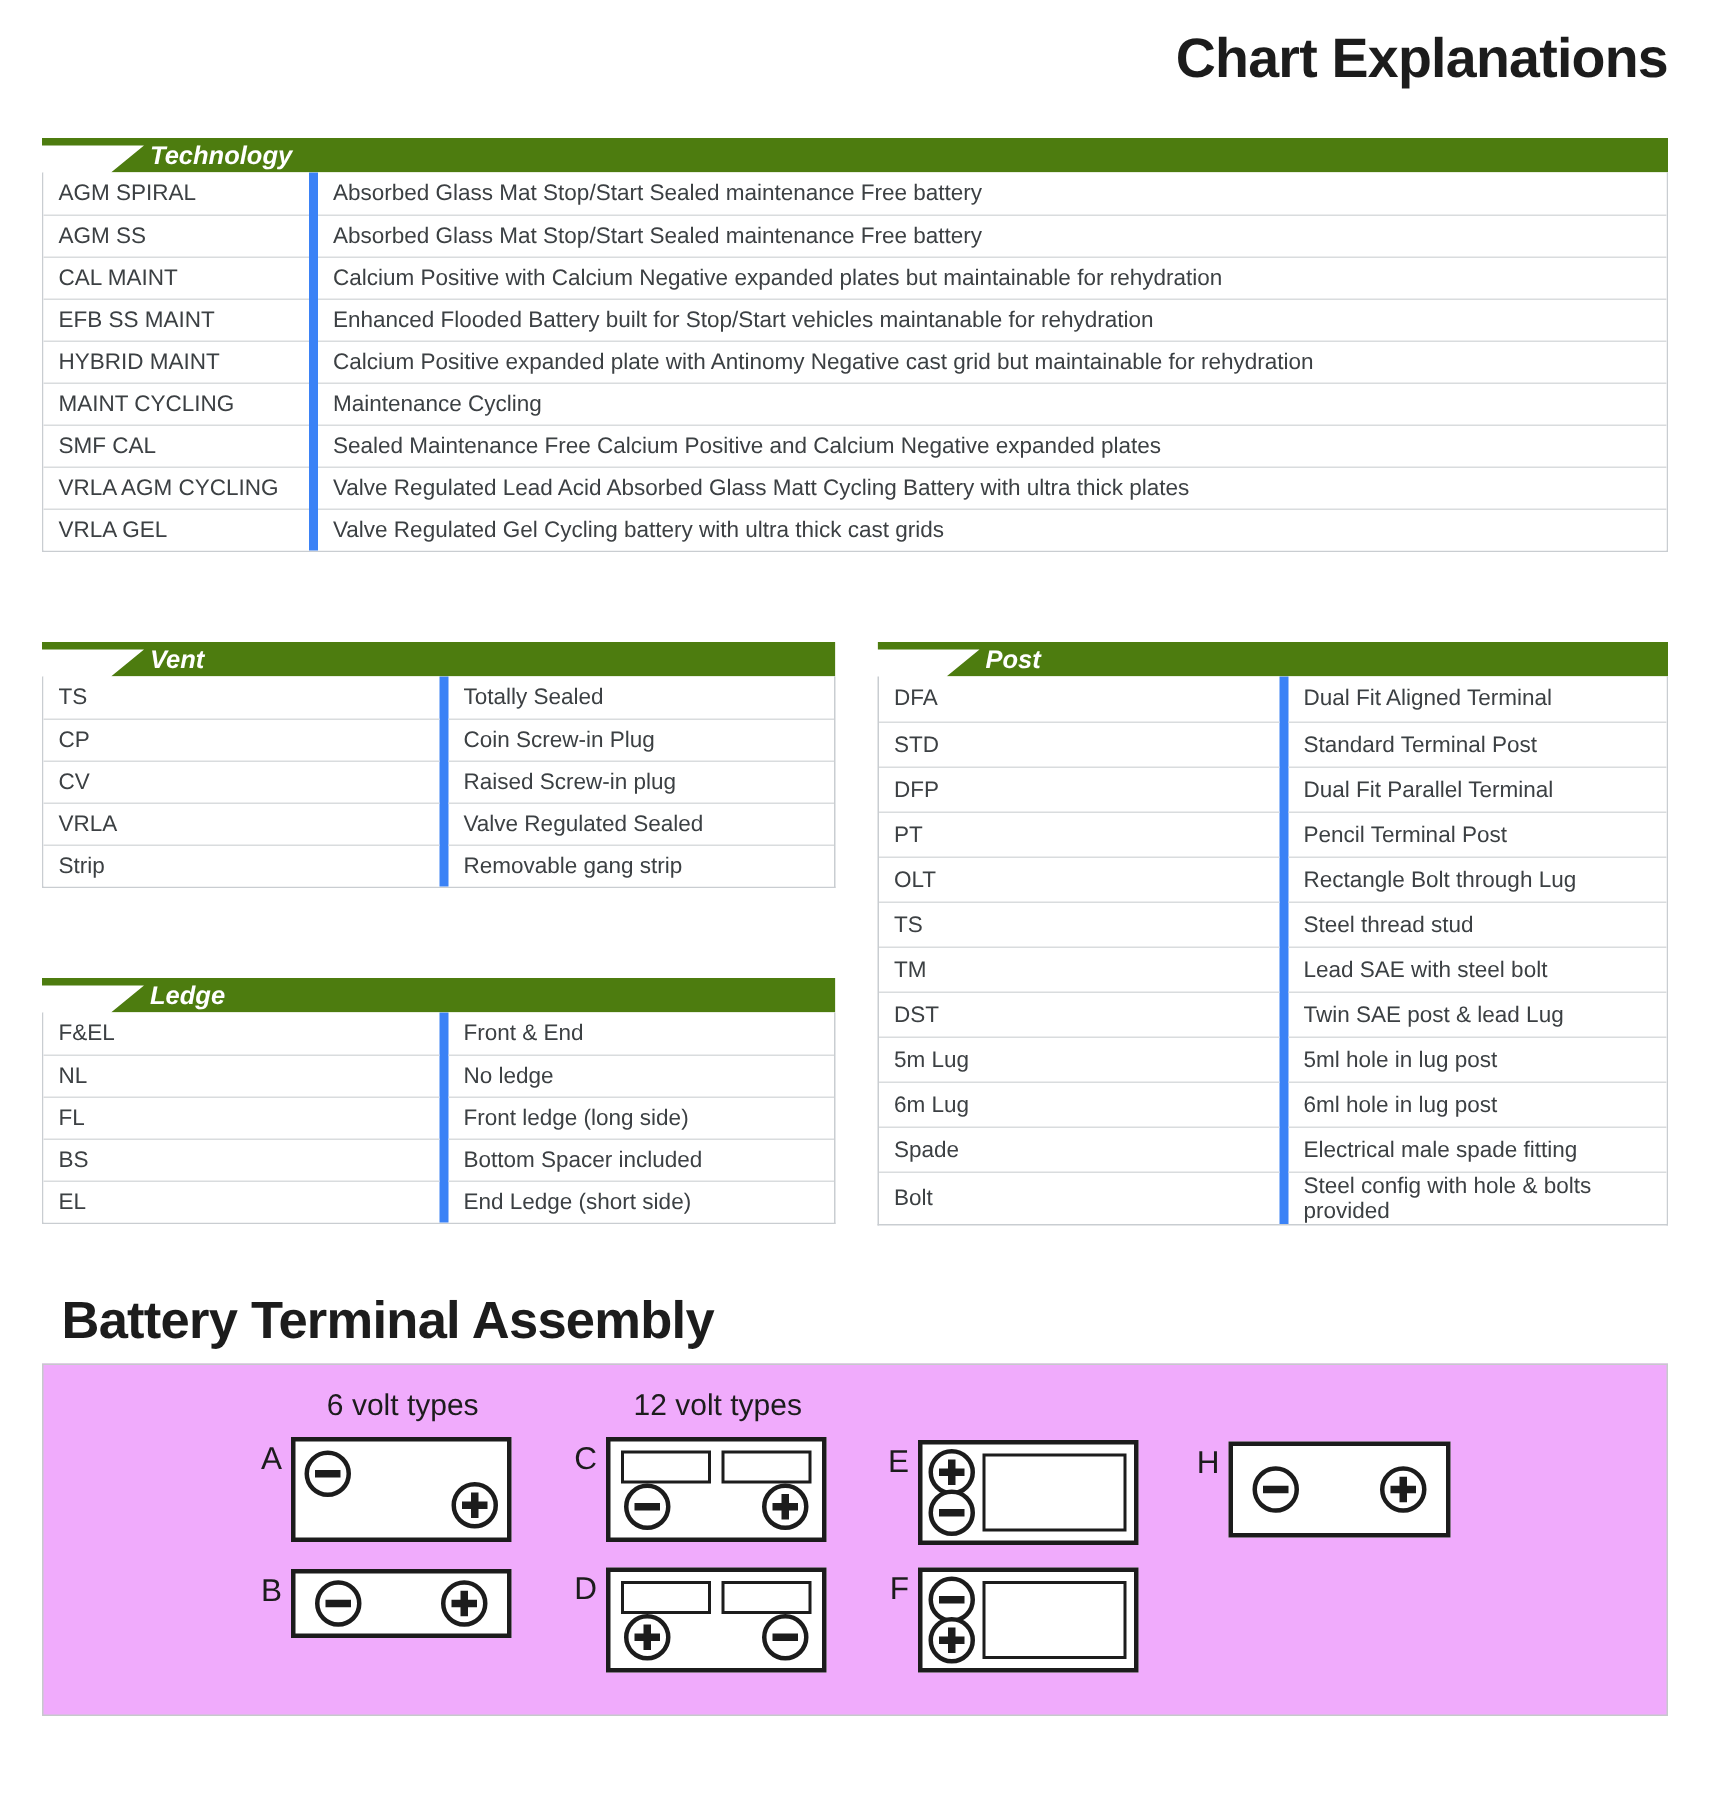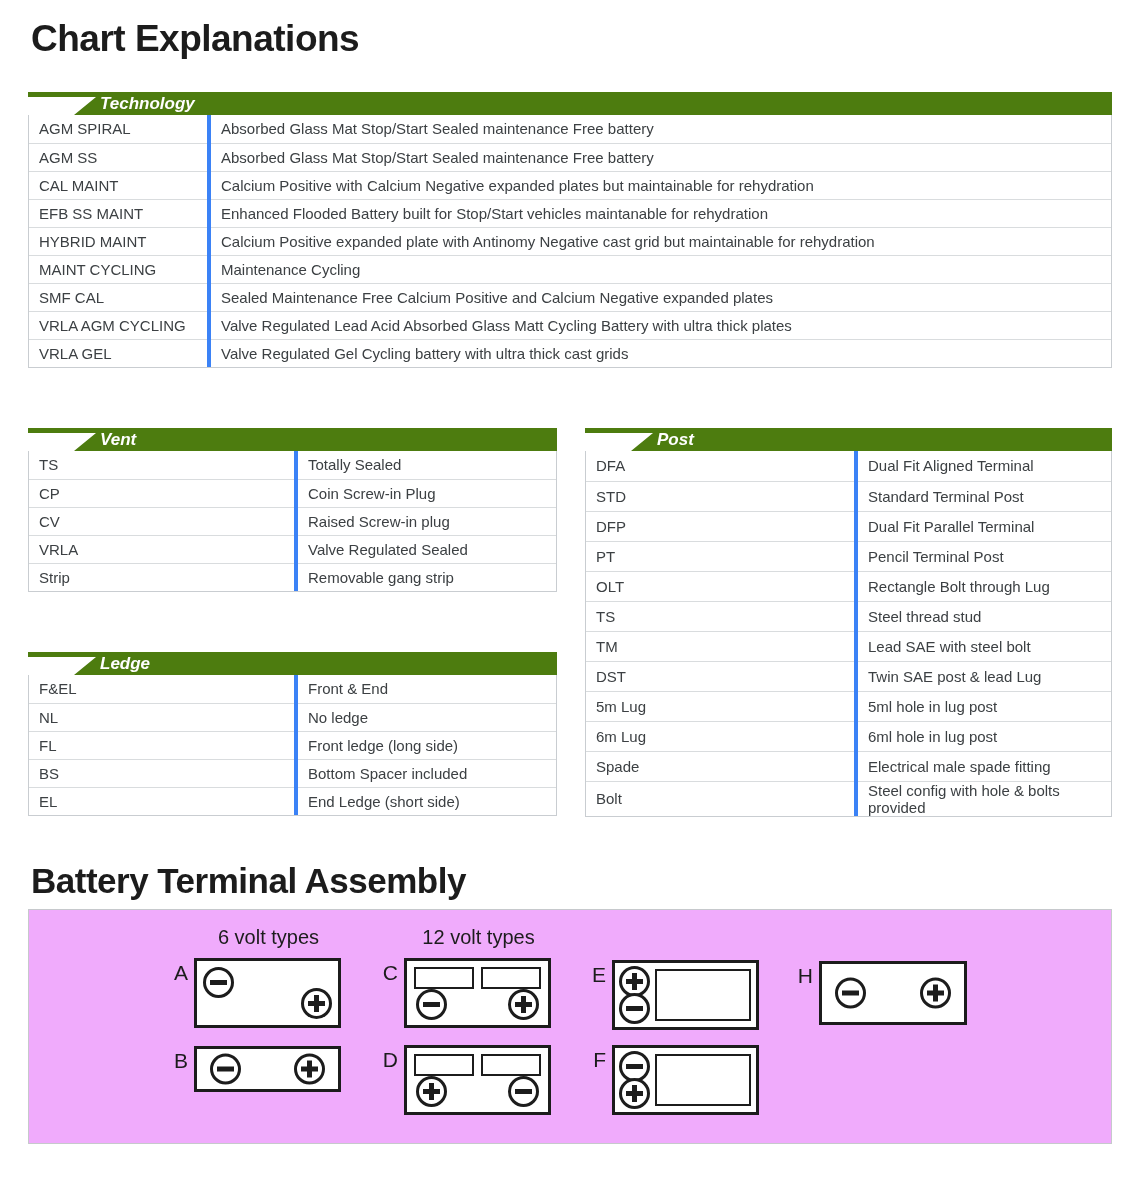--- a/index.html
+++ b/index.html
@@ -10,23 +10,24 @@
     color: #3c4043;
     overflow: hidden;
   }
   .content { width: 1084px; margin-left: 28px; }
 
   
   .page-title {
     margin-top: 18px; margin-left: 3px;
     font-size: 37px; font-weight: bold; color: #1c1c1c;
     letter-spacing: -0.5px;
+    text-align: right;
   }
   .section-title {
-    margin-top: 44px; margin-left: 3px;
+    margin-top: 44px; margin-left: 13px;
     font-size: 35px; font-weight: bold; color: #1c1c1c;
     letter-spacing: -0.5px;
   }
 
   
   .tab-header {
     position: relative; height: 23px; width: 100%;
     background: #4d7c0f;
     clip-path: polygon(0 0, 100% 0, 100% 100%, 46px 100%, 68px 5px, 0 5px);
   }
@@ -37,21 +38,21 @@
   }
 
   
   .lookup-table { width: 100%; border-collapse: collapse; background: #fff; }
   .lookup-table td {
     border-top: 1px solid #d9dcde;
     font-size: 15px; color: #3c4043;
     padding: 0 10px; height: 28px; vertical-align: middle;
   }
   .lookup-table tr:first-child td { border-top: none; }
-  .lookup-table td:first-child { border-right: 4px solid #3b82f6; }
+  .lookup-table td:first-child { border-right: 6px solid #3b82f6; }
   .table-block { border: 1px solid #c9cdd1; border-top: none; }
   .table-wrap { margin-top: 32px; }
 
   .tech-table td:first-child { width: 180px; }
   .post-table td { height: 30px; }
   .post-table td:first-child { width: 270px; }
   .vent-table td:first-child, .ledge-table td:first-child { width: 267px; }
   .vent-table td, .ledge-table td { height: 28px; }
 
   

